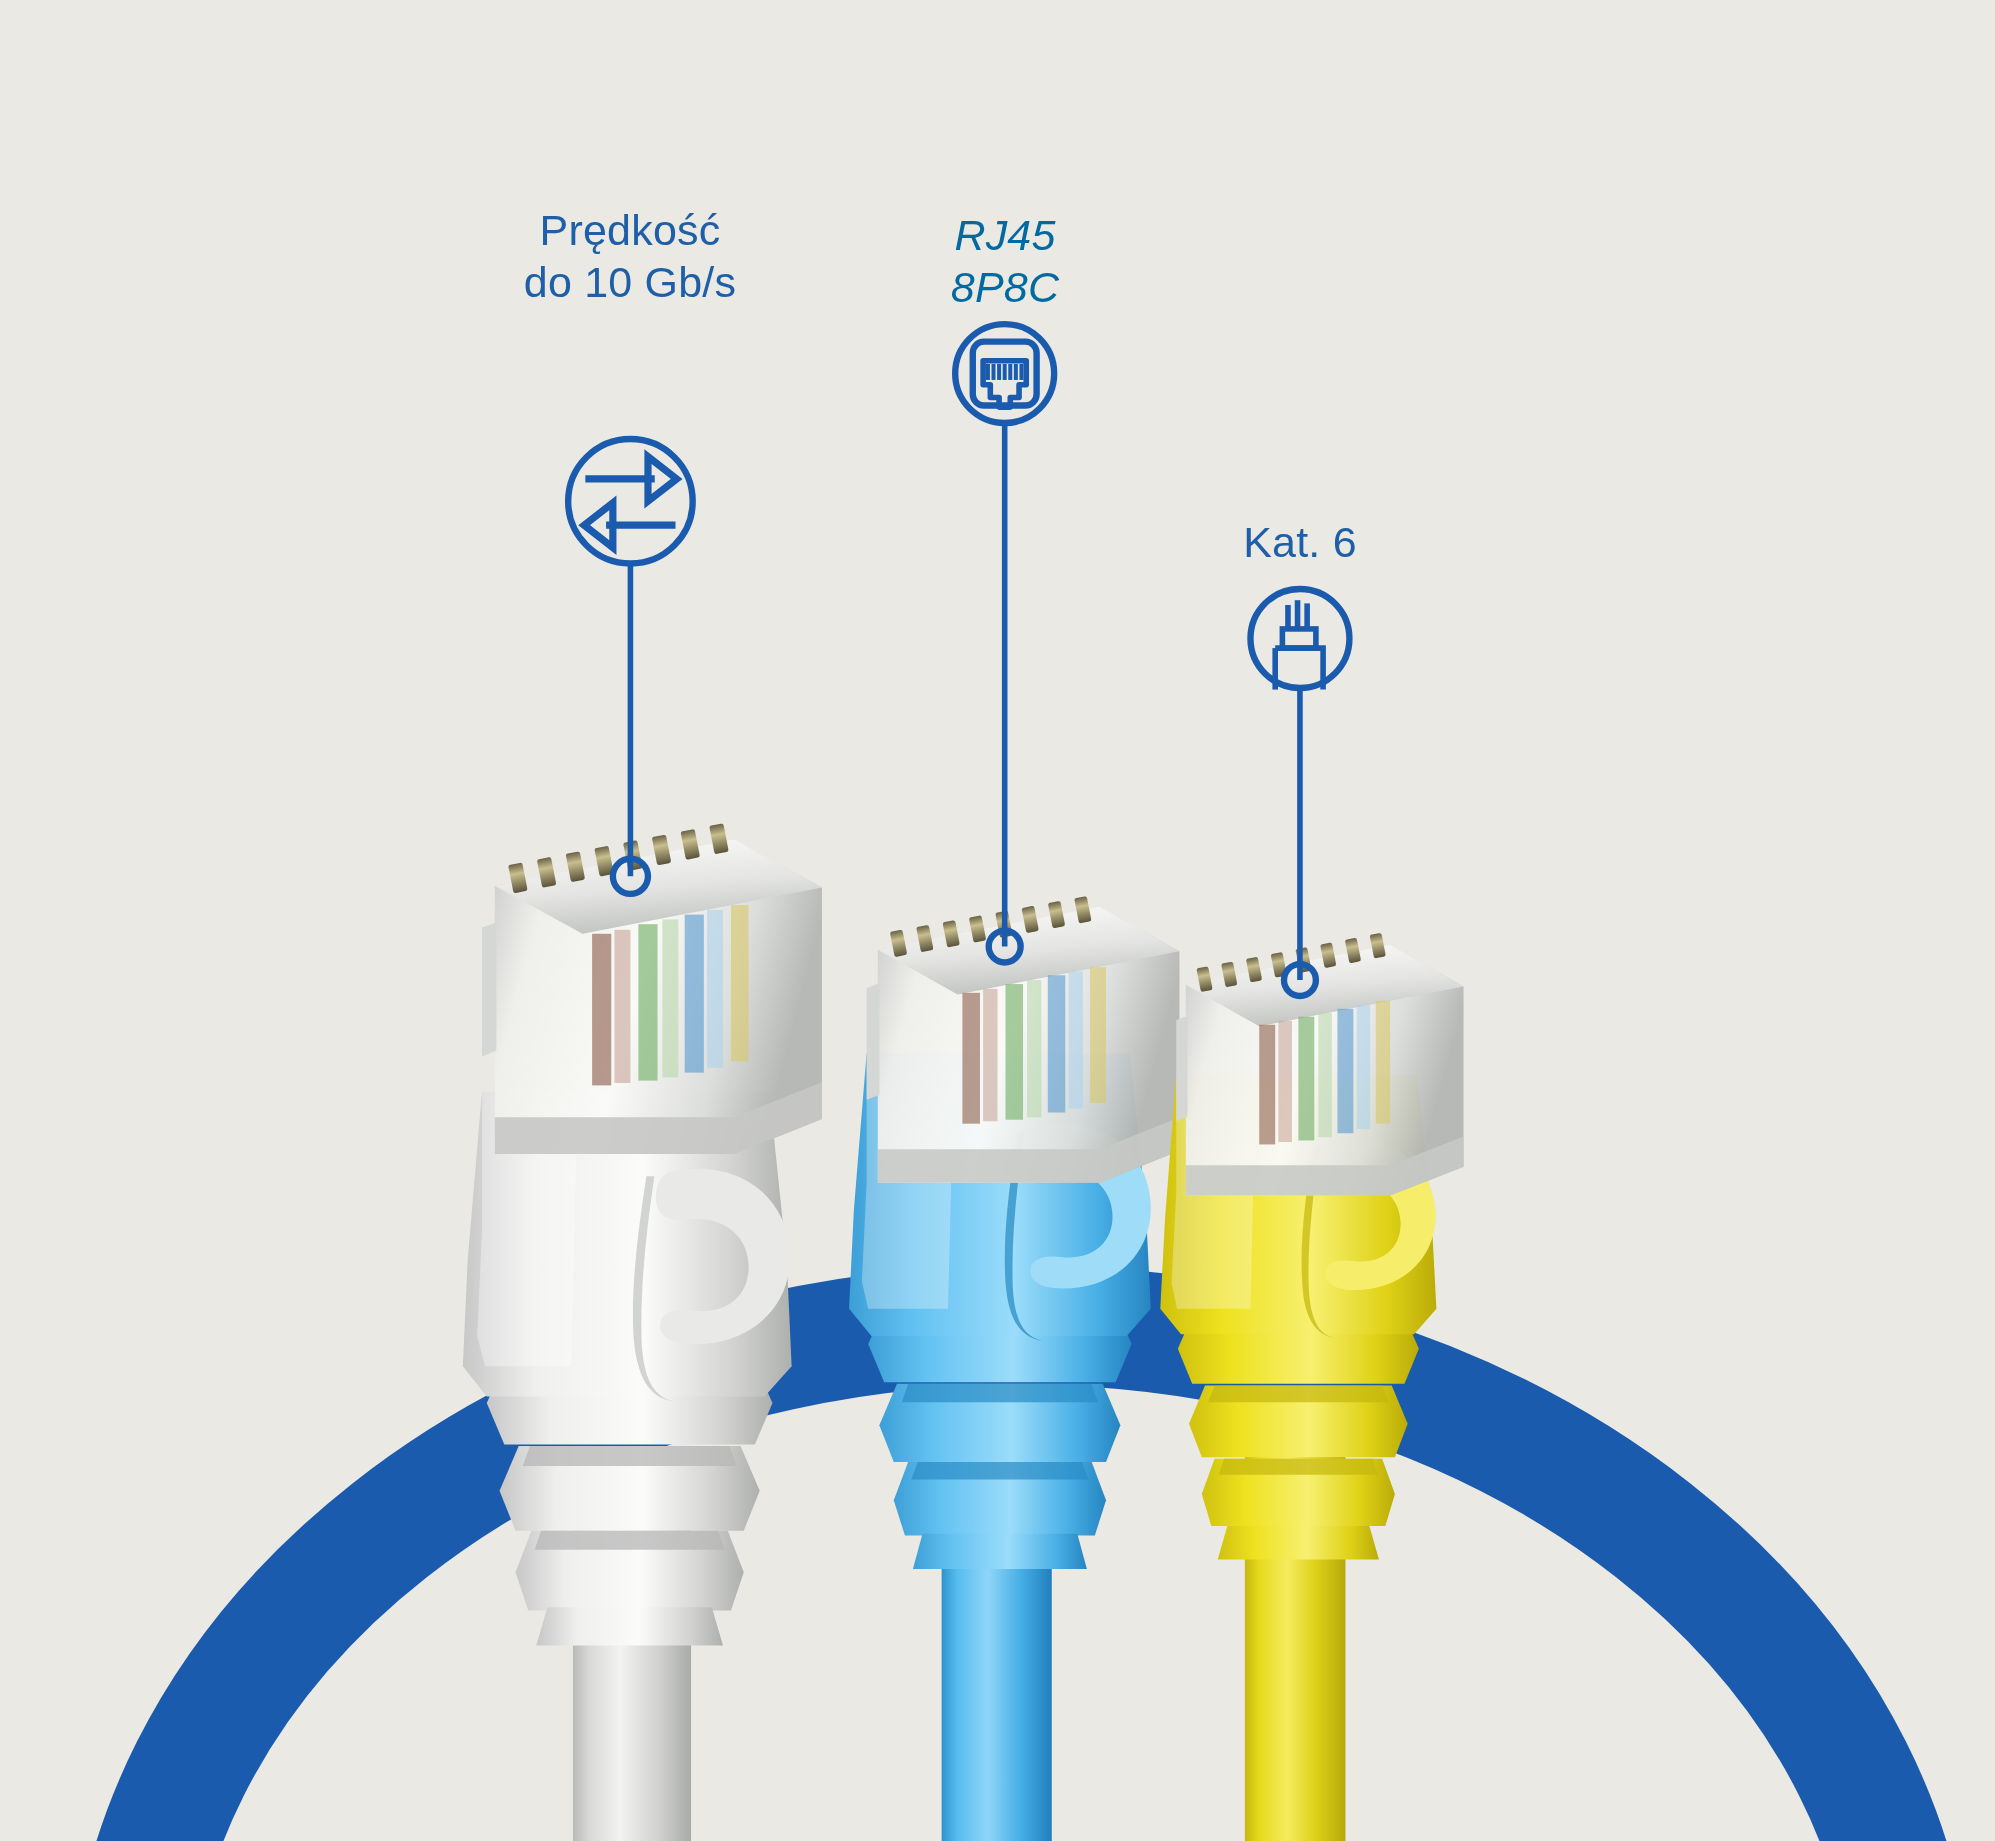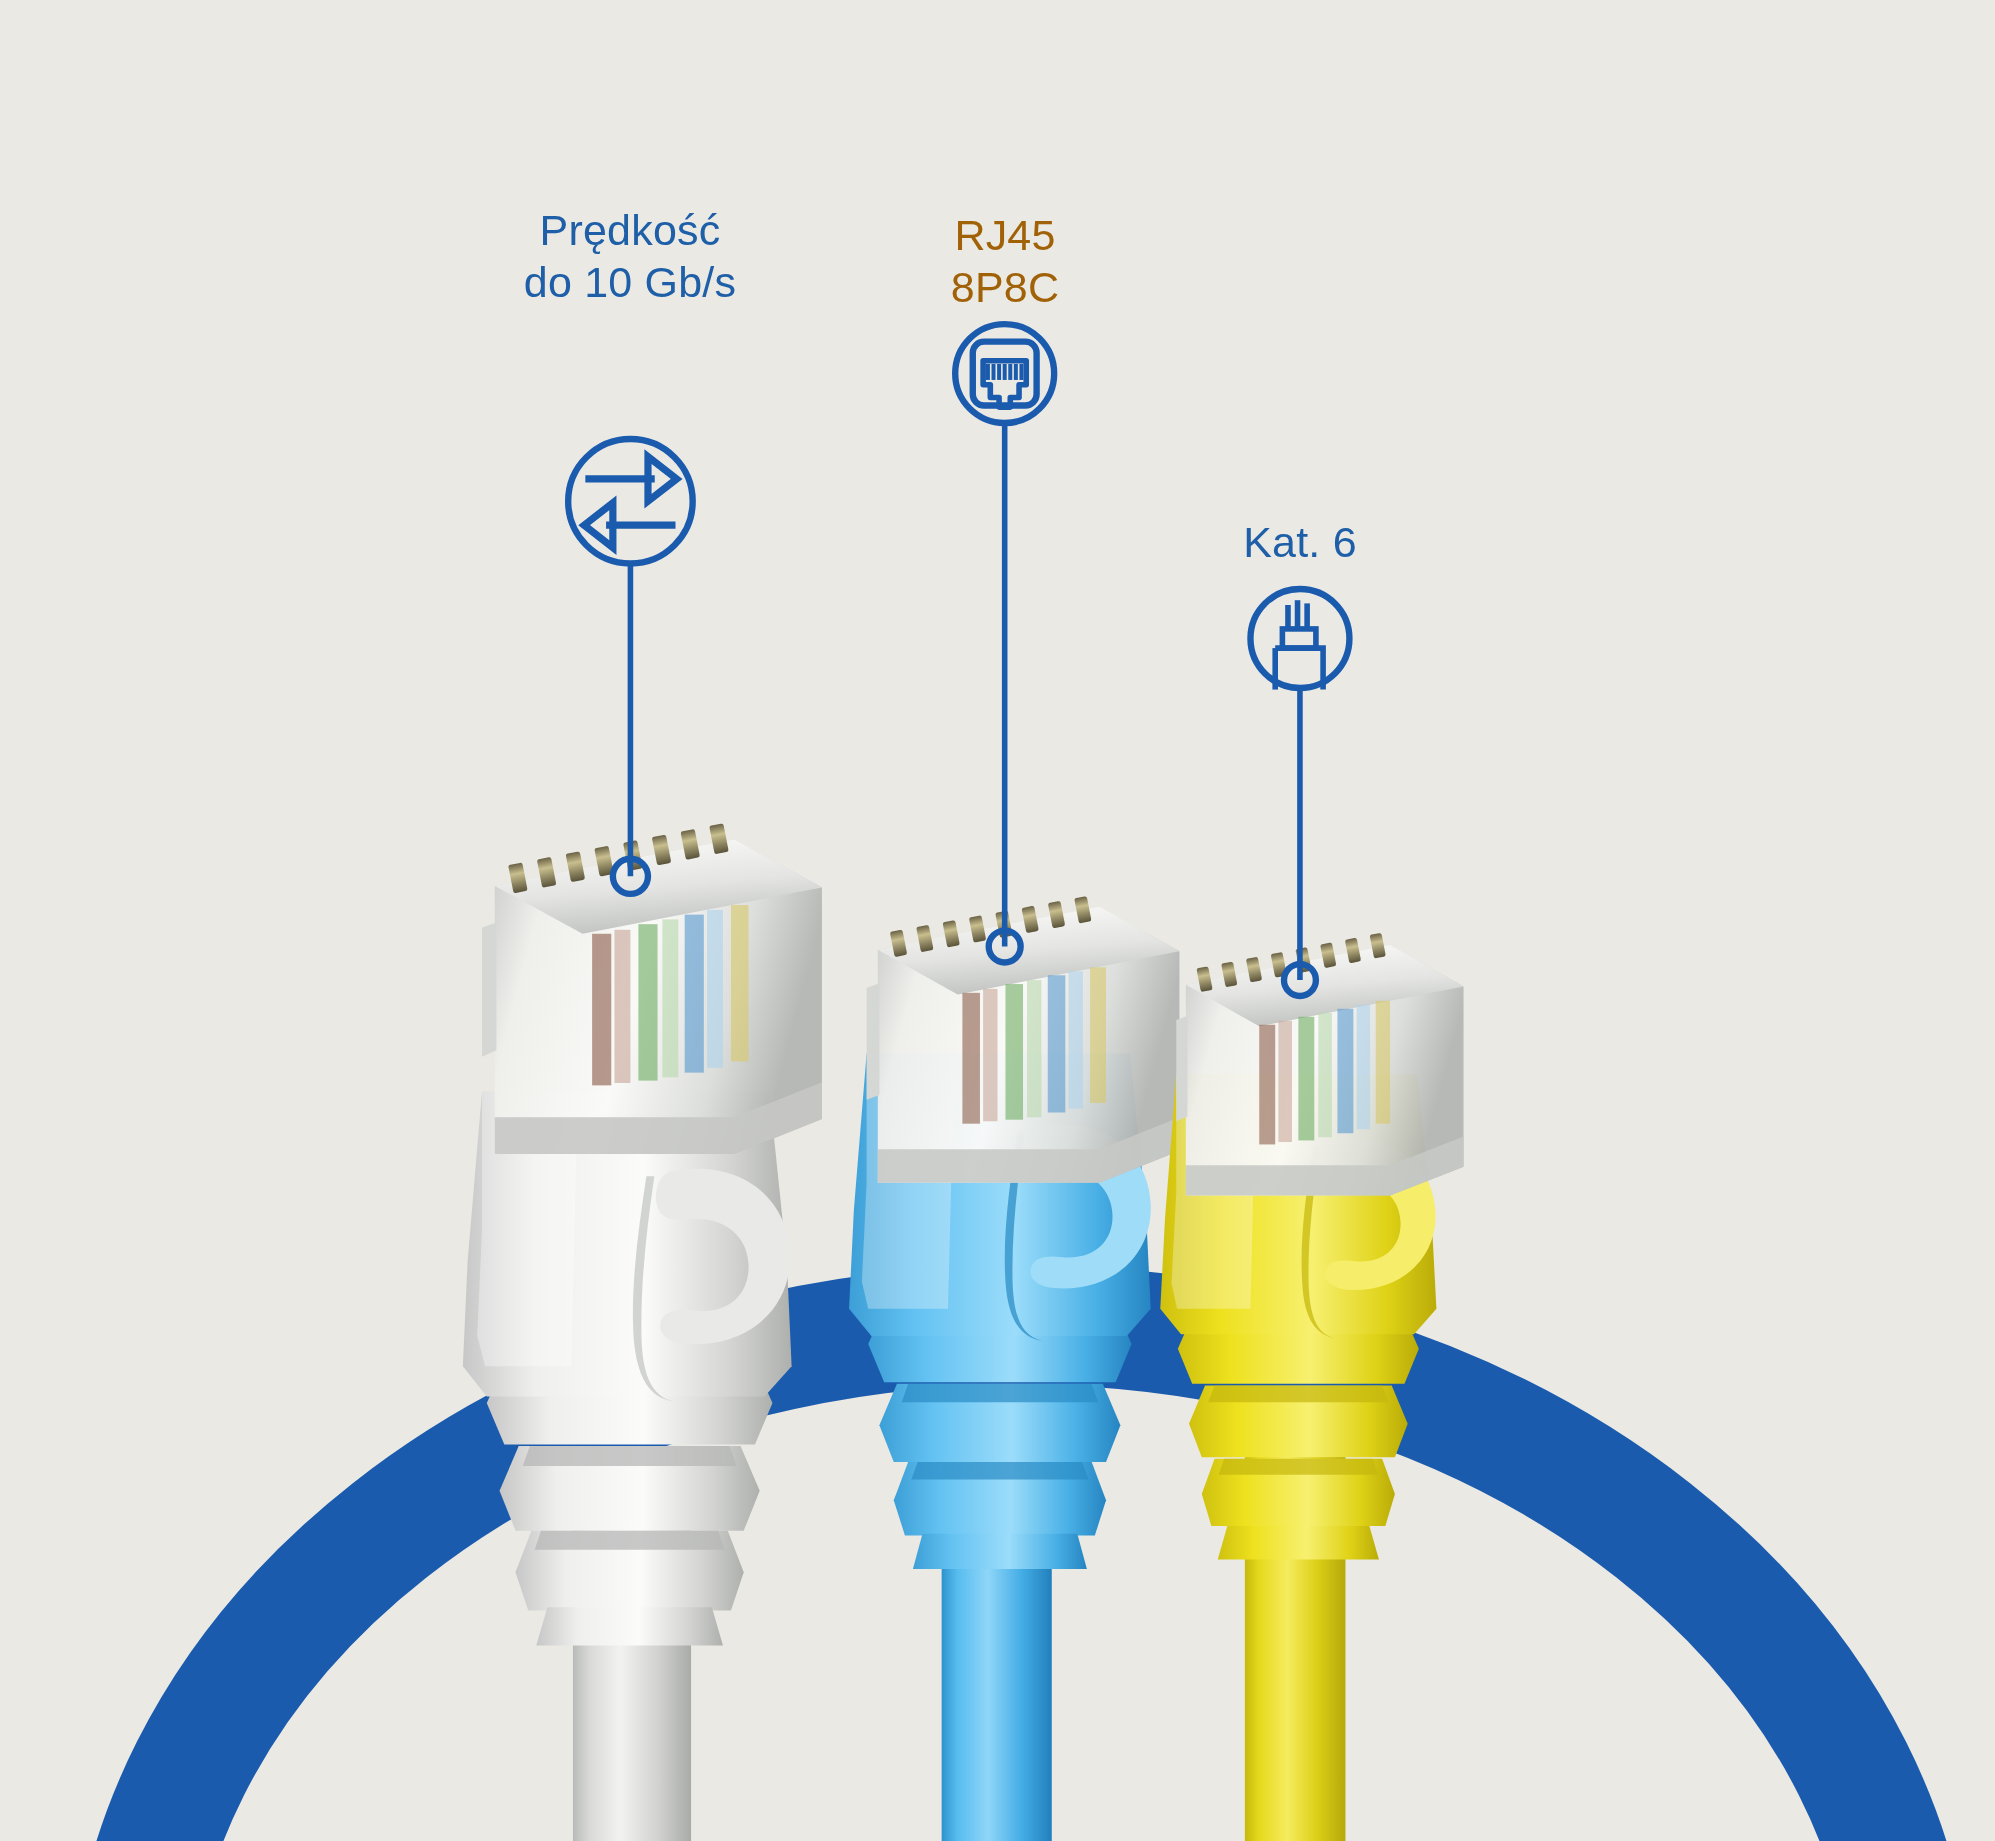--- a/index.html
+++ b/index.html
@@ -305,19 +305,19 @@
         <rect x="1607" y="788" width="42" height="24"></rect>
         <path d="M1598 812 h60 v52"></path>
         <path d="M1598 812 v52"></path>
       </g>
     </g>
   </svg>
 
   <div class="callout-text" style="left: 630px; top: 204px; color: rgb(30, 95, 168);">Prędkość
 do 10 Gb/s</div>
 
-  <div class="callout-text" style="left: 1005px; top: 209px; color: #a16207;">RJ45
+  <div class="callout-text" style="left: 1005px; top: 209px; color: #0369a1; font-style: italic;">RJ45
 8P8C</div>
 
   <div class="callout-text" style="left: 1300px; top: 516px; color: rgb(30, 95, 168);">Kat. 6</div>
 
 </div>
 
 
 </body></html>

